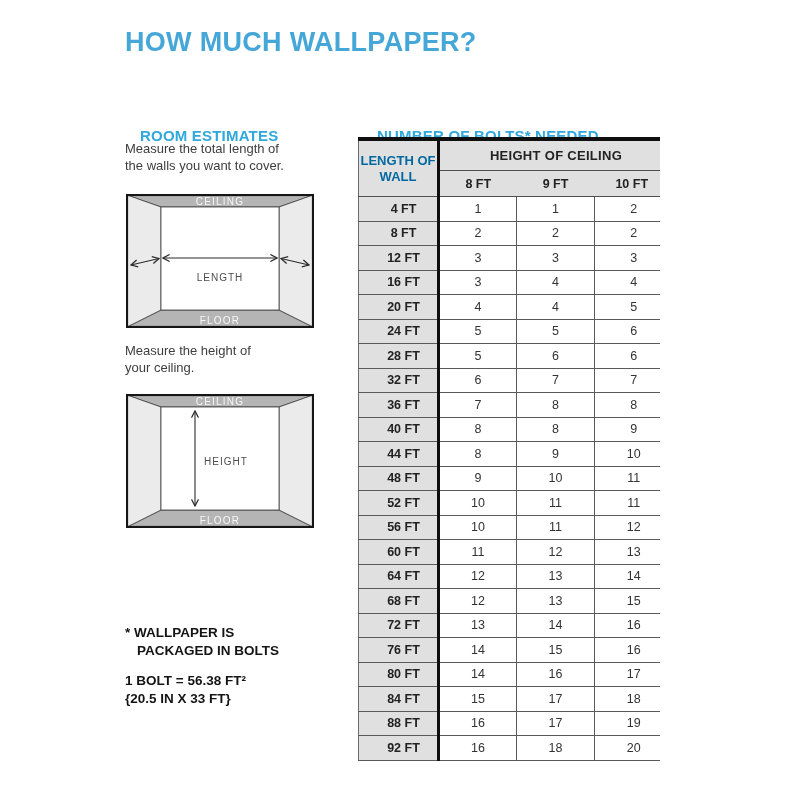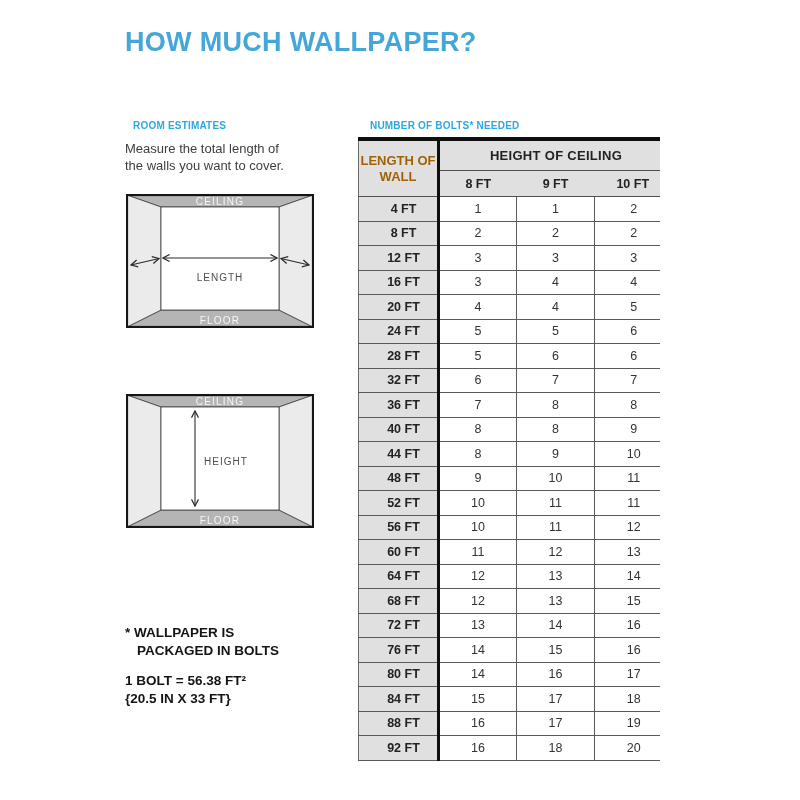--- a/index.html
+++ b/index.html
@@ -6,21 +6,21 @@
   .page {
     position:relative; width:660px; height:800px; background:#ffffff;
     font-family:"Liberation Sans", sans-serif; overflow:hidden;
   }
   .title {
     position:absolute; left:125px; top:27px; margin:0;
     font-size:27px; font-weight:bold; letter-spacing:0.3px;
     color:var(--title-blue,#45a6d8);
   }
   .section-heading {
-    position:absolute; margin:8px; font-size:10px; font-weight:bold;
+    position:absolute; margin:15px; font-size:15px; font-weight:bold;
     letter-spacing:0.2px; color:var(--heading-blue,#2fa8de);
   }
   .room-heading  { left:125px; top:112px; }
   .table-heading { left:362px; top:112px; width:314px; text-align:left; }
 
   .body-text {
     position:absolute; margin:0; font-size:13px; line-height:17px;
     color:#3e3e3e; white-space:pre-line;
   }
   .step1 { left:125px; top:140px; }
@@ -55,34 +55,34 @@
     white-space:pre-line;
   }
 
   table.bolts {
     position:absolute; left:358px; top:137px; width:314px;
     border-collapse:collapse; table-layout:fixed;
     border-top:4px solid #0f0f0f; border-left:1px solid #6a6a6a;
   }
   table.bolts th, table.bolts td { padding:0; text-align:center; vertical-align:middle; }
   .row-header {
-    background:var(--cell-gray,#e0e0e0); font-size:13px; font-weight:bold; color:#a16207;
+    background:var(--cell-gray,#e0e0e0); font-size:13px; font-weight:bold; color:#0369a1;
     border-right:3px solid #0f0f0f; border-bottom:1px solid #4f4f4f;
     line-height:16px; padding:0 9px;
   }
   .col-group {
     background:var(--cell-gray,#e0e0e0); font-size:13px; font-weight:bold; color:#222;
     height:29px; border-bottom:1px solid #4f4f4f; border-right:1px solid #0f0f0f;
     letter-spacing:0.3px;
   }
   .subheader th {
     background:var(--cell-gray,#e0e0e0); font-size:12.5px; font-weight:bold; color:#222;
     height:25px; border-bottom:1px solid #4f4f4f;
   }
-  .subheader th:last-child { border-right:3px solid #ec4899;margin-top:36px; }
+  .subheader th:last-child { border-right:7px solid #ec4899;margin-top:36px; }
   tbody.bolts-body td {
     height:23.5px; font-size:12.5px; color:#333;
     border-bottom:1px solid #5a5a5a; background:#ffffff;
   }
   tbody.bolts-body td.wall-label {
     background:var(--cell-gray,#e0e0e0); font-weight:bold; color:#222;
     border-right:3px solid #0f0f0f;
     padding-left:11px;
   }
   tbody.bolts-body td.bolt-cell:nth-child(3),
@@ -113,20 +113,22 @@
     <rect class="back-wall" x="35" y="13" width="118" height="103"></rect>
     <line class="arrow-line" x1="37" y1="64" x2="151" y2="64" marker-start="url(#arrL)" marker-end="url(#arrL)"></line>
     <line class="arrow-line" x1="33" y1="64.5" x2="5" y2="71" marker-start="url(#arrL)" marker-end="url(#arrL)"></line>
     <line class="arrow-line" x1="155" y1="64.5" x2="183" y2="71" marker-start="url(#arrL)" marker-end="url(#arrL)"></line>
     <text class="surface-label" x="94" y="10.5">CEILING</text>
     <text class="surface-label" x="94" y="129.5">FLOOR</text>
     <text class="dim-label" x="94" y="87">LENGTH</text>
     <rect class="outer-frame" x="1" y="1" width="186" height="132"></rect>
   </svg>
 
+  <p class="body-text step2">Measure the height of
+your ceiling.</p>
 
   <svg class="diagram d2" viewBox="0 0 188 134">
     <defs>
       <marker id="arrH" viewBox="0 0 10 10" refX="8.5" refY="5" markerWidth="8" markerHeight="8" orient="auto-start-reverse">
         <path d="M1,1 L8.5,5 L1,9" fill="none" stroke="#2b2b2b" stroke-width="1.4"></path>
       </marker>
     </defs>
     <polygon class="shade-dark" points="1,1 187,1 153,13 35,13"></polygon>
     <polygon class="shade-dark" points="35,116 153,116 187,133 1,133"></polygon>
     <polygon class="shade-light" points="1,1 35,13 35,116 1,133"></polygon>

